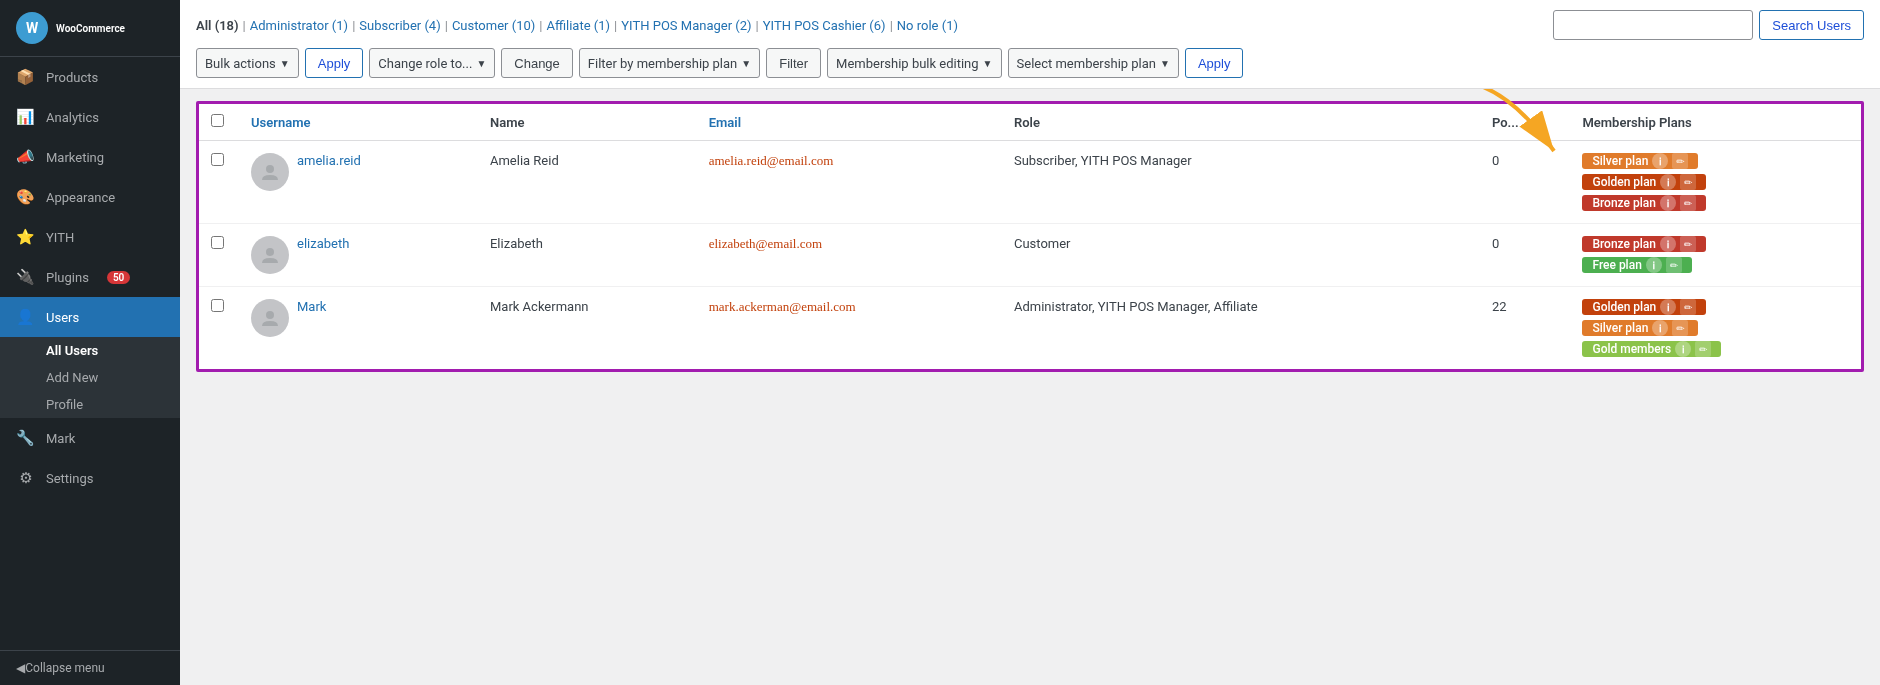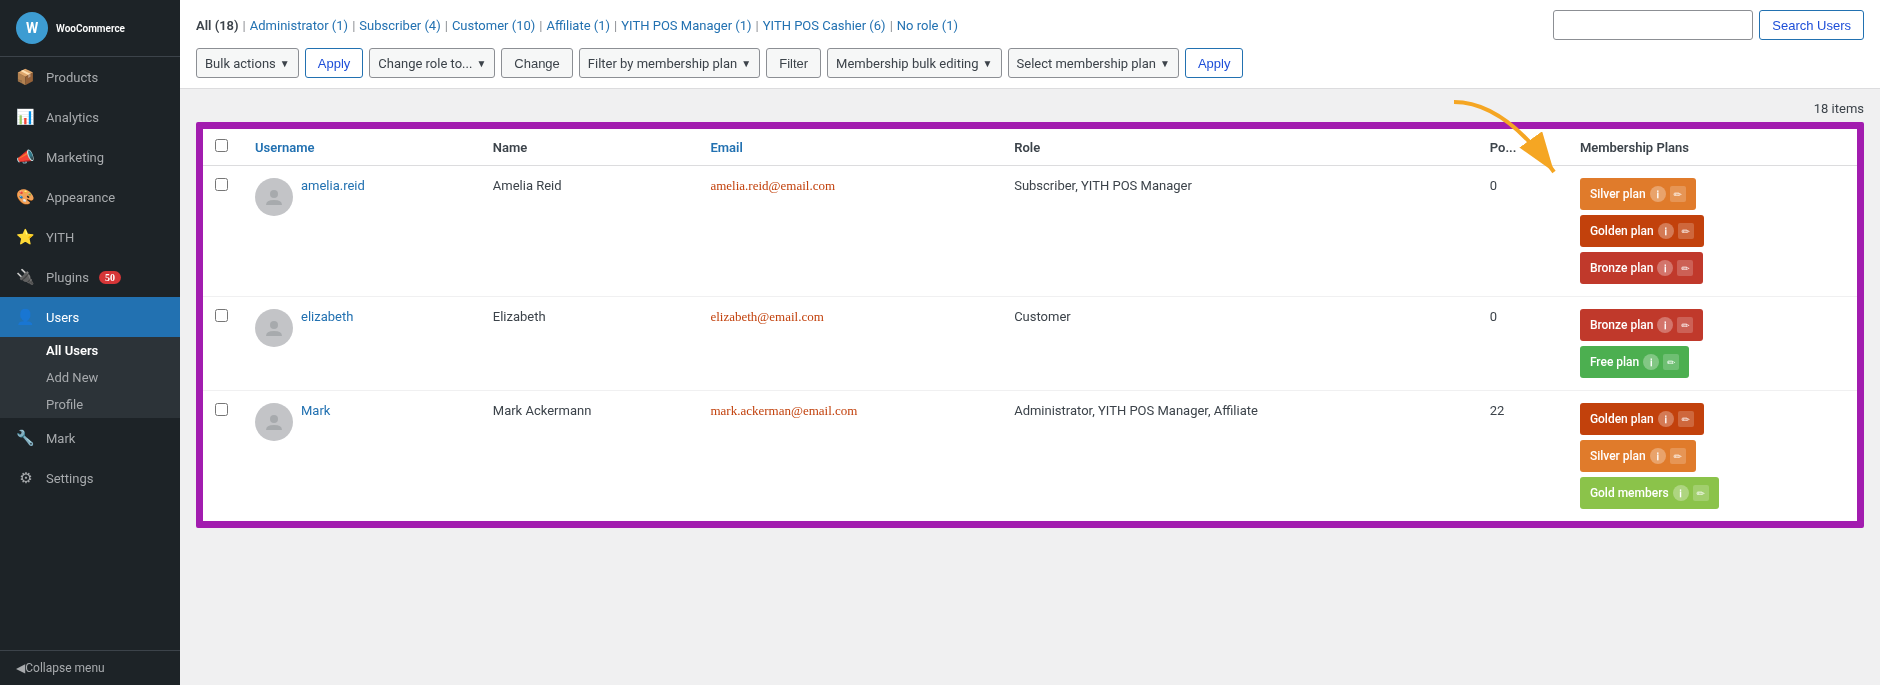--- a/index.html
+++ b/index.html
@@ -60,23 +60,22 @@
       justify-content: center;
       font-size: 15px;
       flex-shrink: 0;
     }
     .sidebar-badge {
       background: #d63638;
       color: white;
       border-radius: 10px;
       font-size: 10px;
       padding: 1px 6px;
-      margin-left: 10px;
+      margin-left: 18px;
       font-weight: 600;
-      font-family: Liberation Serif, serif;
     }
     .sidebar-sub { background: #2c3338; }
     .sidebar-sub-item {
       padding: 6px 16px 6px 46px;
       cursor: pointer;
       color: #a7aaad;
       font-size: 13px;
     }
     .sidebar-sub-item.active { color: white; font-weight: 600; }
     .sidebar-active-indicator {
@@ -193,21 +192,21 @@
       background: #f0f0f1;
     }
     .item-count {
       text-align: right;
       font-size: 13px;
       color: #3c434a;
       margin-bottom: 6px;
     }
     .table-wrap {
       background: white;
-      border: 7px solid #a21caf;
+      border: 3px solid #a21caf;
       border-radius: 2px;
       overflow: hidden;
     }
     table {
       width: 100%;
       border-collapse: collapse;
     }
     thead tr {
       border-bottom: 1px solid #dcdcde;
     }
@@ -249,21 +248,21 @@
     .avatar svg { fill: #a7aaad; }
     .username-link { color: #2271b1; cursor: pointer; font-size: 13px; }
     .email-link { color: #c2410c; cursor: pointer; font-family: Liberation Serif, serif; }
 
     
     .plan-badges { display: flex; flex-direction: column; gap: 5px; }
     .plan-badge {
       display: inline-flex;
       align-items: center;
       gap: 4px;
-      padding: 8px 10px;
+      padding: 0 10px;
       border-radius: 3px;
       color: white;
       font-size: 12px;
       font-weight: 500;
       white-space: nowrap;
       width: fit-content;
     }
     .plan-badge .badge-info {
       width: 16px; height: 16px;
       background: rgba(255,255,255,0.3);
@@ -357,21 +356,21 @@
         <span class="filter-link active">All (18)</span>
         <span class="filter-sep">|</span>
         <span class="filter-link">Administrator (1)</span>
         <span class="filter-sep">|</span>
         <span class="filter-link">Subscriber (4)</span>
         <span class="filter-sep">|</span>
         <span class="filter-link">Customer (10)</span>
         <span class="filter-sep">|</span>
         <span class="filter-link">Affiliate (1)</span>
         <span class="filter-sep">|</span>
-        <span class="filter-link">YITH POS Manager (1)</span>
+        <span class="filter-link">YITH POS Manager (2)</span>
         <span class="filter-sep">|</span>
         <span class="filter-link">YITH POS Cashier (6)</span>
         <span class="filter-sep">|</span>
         <span class="filter-link">No role (1)</span>
       </div>
       <div class="search-area">
         <input type="text" class="search-input" style="">
         <button class="btn btn-primary">Search Users</button>
       </div>
     </div>
@@ -398,21 +397,20 @@
       </div>
       <div class="select-btn">
         <span>Select membership plan</span>
         <span class="chevron">▼</span>
       </div>
       <button class="btn btn-primary">Apply</button>
     </div>
   </div>
 
   <div class="content">
-    <div class="item-count">18 items</div>
     <div class="annotation-container" style="position:relative;">
 
       <svg style="position:absolute; top:-30px; right:280px; width:160px; height:120px; pointer-events:none; z-index:10;">
         <defs>
           <marker id="arrowhead" markerWidth="10" markerHeight="7" refX="10" refY="3.5" orient="auto">
             <polygon points="0 0, 10 3.5, 0 7" fill="#f5a623"></polygon>
           </marker>
         </defs>
         <path d="M 30,10 Q 80,10 130,80" stroke="#f5a623" stroke-width="4" fill="none" marker-end="url(#arrowhead)"></path>
       </svg>

